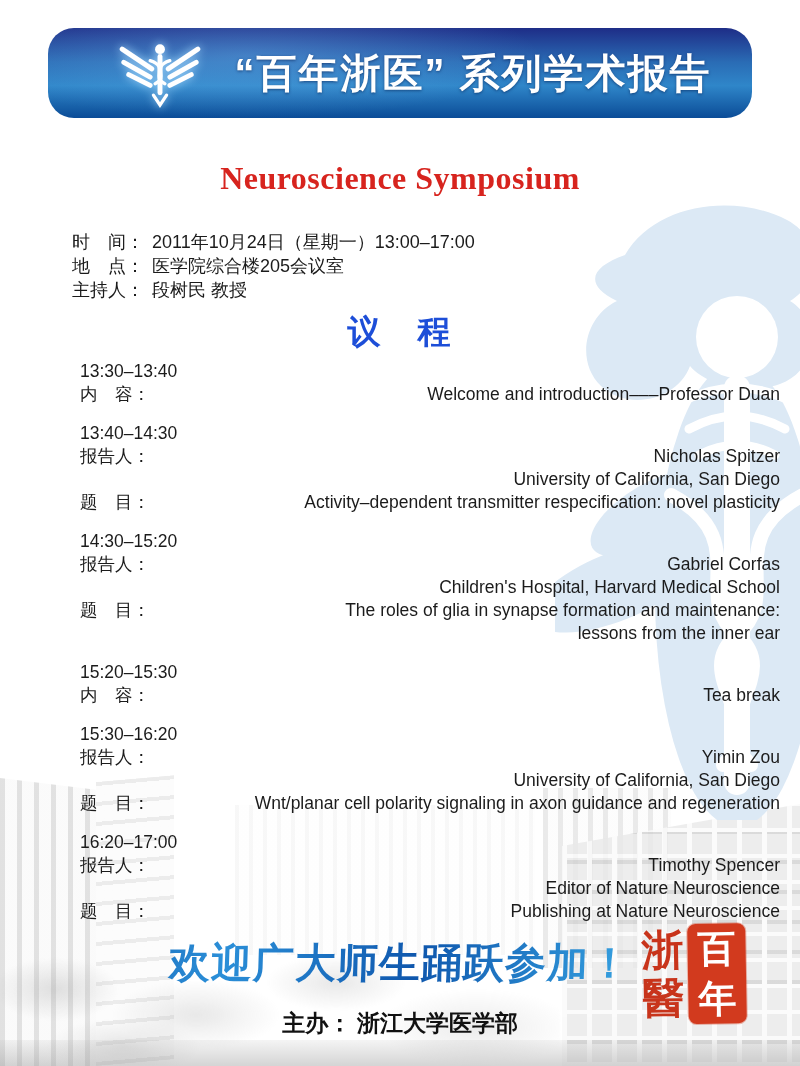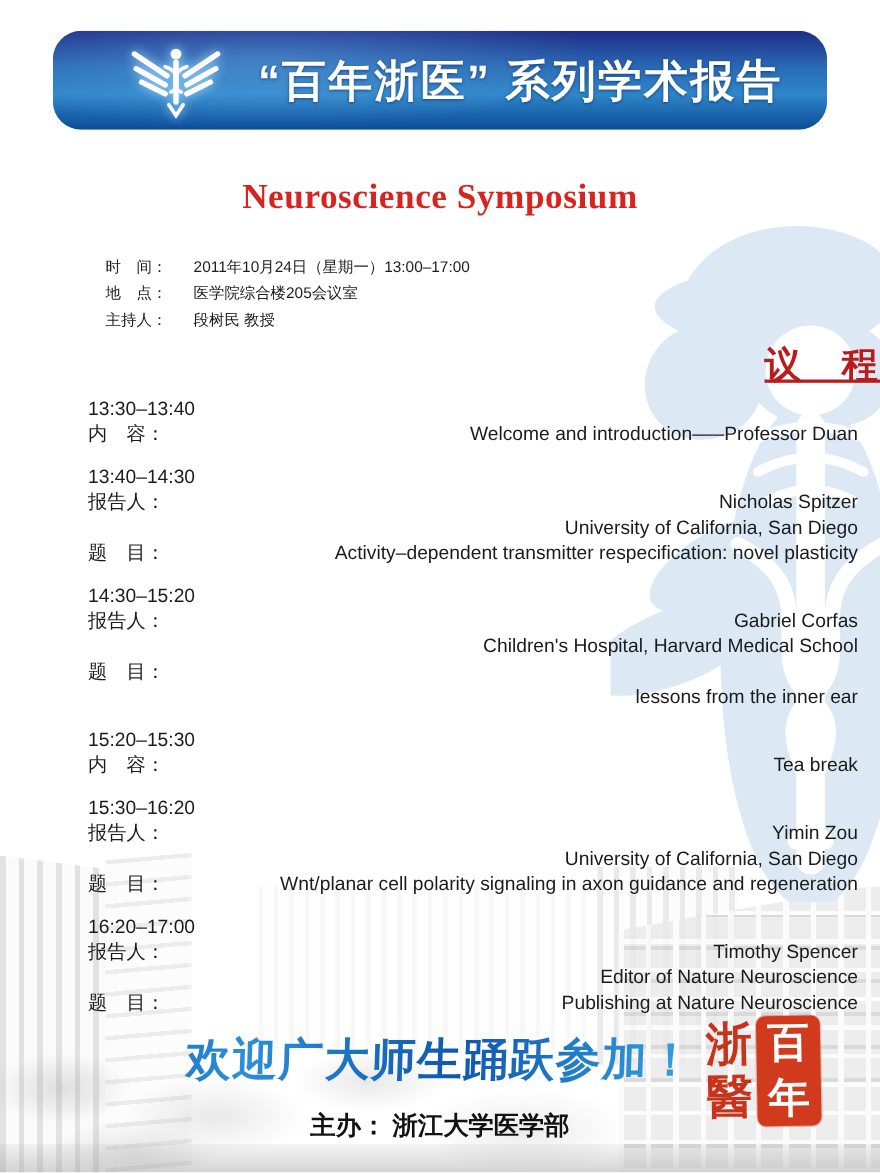--- a/index.html
+++ b/index.html
@@ -85,29 +85,29 @@
     white-space:nowrap;
   }
 
   .title {
     position:absolute; left:0; top:160px; width:100%;
     text-align:center;
     font-family:"Liberation Serif","DejaVu Serif",serif;
     font-weight:bold; font-size:32px; color:#d7241e; letter-spacing:.5px;
   }
 
-  .info { position:absolute; left:96px; top:230px; font-size:14px; color:#1b1b1b; line-height:24px; }
+  .info { position:absolute; left:72px; top:230px; font-size:18px; color:#1b1b1b; line-height:24px; }
   .info-row { display:flex; }
   .info-label { width:80px; white-space:pre; flex:0 0 auto; }
   .info-value { white-space:nowrap; }
 
   .agenda-heading {
     position:absolute; left:0; top:310px; width:100%;
-    text-align:right; font-size:33px; font-weight:bold; color:#b91c1c;
-    white-space:pre; letter-spacing:2px;text-decoration:underline;
+    text-align:center; font-size:33px; font-weight:bold; color:#1d4ed8;
+    white-space:pre; letter-spacing:2px;
   }
 
   .agenda { position:absolute; left:80px; top:360px; width:700px; font-size:17.5px; color:#1b1b1b; line-height:23px; }
   .agenda-item { margin-bottom:16px; }
   .agenda-time { white-space:nowrap; }
   .agenda-row { display:flex;justify-content:space-between; }
   .agenda-row-label { width:78px; white-space:pre; flex:0 0 auto; }
   .agenda-row-text { white-space:nowrap;margin-left:25px; }
 
   .welcome {
@@ -267,20 +267,21 @@
         <div class="agenda-row">
           <span class="agenda-row-label">报告人：</span>
           <span class="agenda-row-text">Gabriel Corfas</span>
         </div>
         <div class="agenda-row">
           <span class="agenda-row-label"></span>
           <span class="agenda-row-text">Children's Hospital, Harvard Medical School</span>
         </div>
         <div class="agenda-row">
           <span class="agenda-row-label">题　目：</span>
+          <span class="agenda-row-text">The roles of glia in synapse formation and maintenance:</span>
         </div>
         <div class="agenda-row">
           <span class="agenda-row-label"></span>
           <span class="agenda-row-text">lessons from the inner ear</span>
         </div>
       </div>
 
       <div class="agenda-item">
         <div class="agenda-time">15:20–15:30</div>
         <div class="agenda-row">

